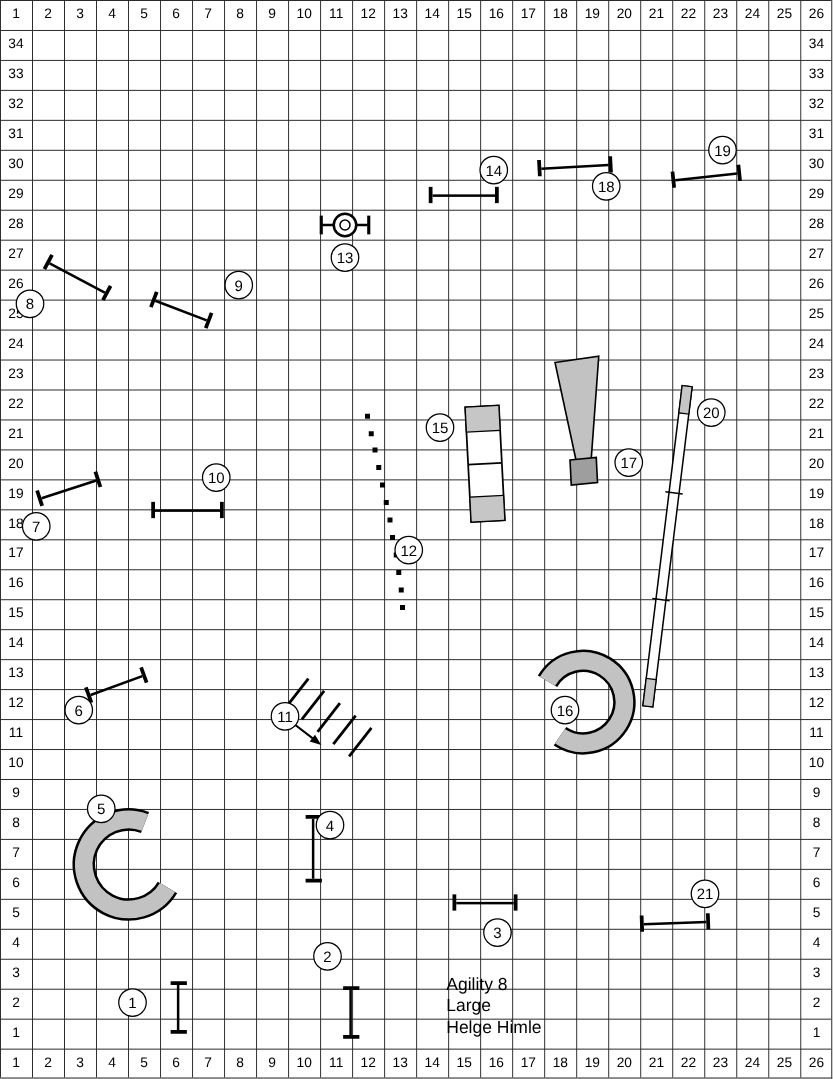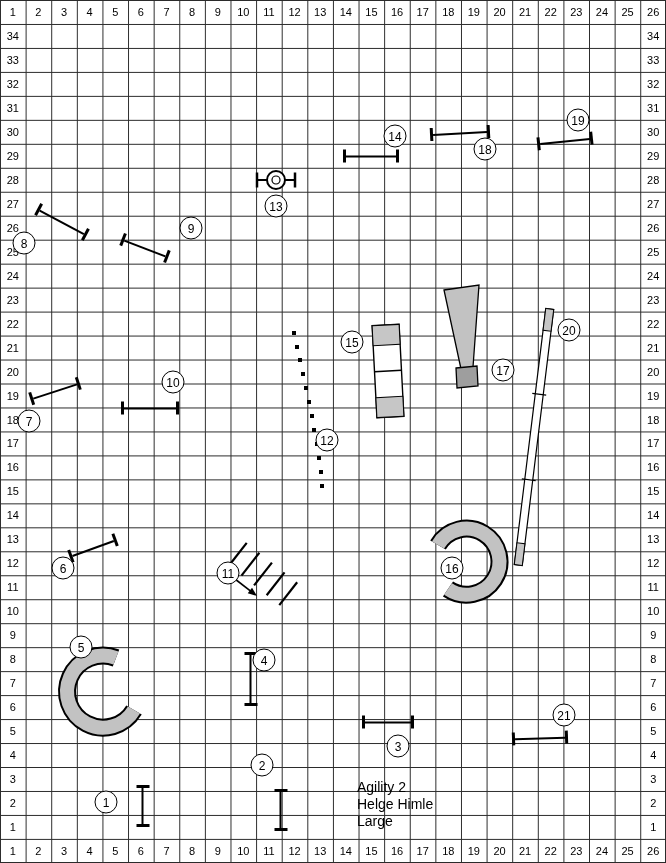--- a/index.html
+++ b/index.html
@@ -90,23 +90,23 @@
         <line x1="246.71074727680696" y1="542.8726768622814" x2="228.85656449236285" y2="565.7249887168764" stroke="#000" stroke-width="2.2"></line>
         <line x1="259.3189193345145" y1="552.723260467492" x2="241.4647365500704" y2="575.5755723220869" stroke="#000" stroke-width="2.2"></line>
         <line x1="271.92709139222205" y1="562.5738440727025" x2="254.07290860777795" y2="585.4261559272975" stroke="#000" stroke-width="2.2"></line>
         <line x1="284.53526344992963" y1="572.4244276779131" x2="266.6810806654855" y2="595.276739532508" stroke="#000" stroke-width="2.2"></line>
         <line x1="297.14343550763715" y1="582.2750112831236" x2="279.28925272319304" y2="605.1273231377186" stroke="#000" stroke-width="2.2"></line>
         <line x1="235" y1="579" x2="252.252289991647" y2="592.3313149935454" stroke="#000" stroke-width="1.6"></line>
         <polygon points="257,596 247.7383687337053,593.2664699951906 252.01850124123567,587.7274749854455" fill="#000"></polygon>
       </g>
     </svg>
   <div class="info">
-    <div>Agility 2</div>
+    <div>Agility 8</div>
+    <div>Large</div>
     <div>Helge Himle</div>
-    <div>Large</div>
   </div>
 <span class="grid-label" style="left: 12.8077px; top: 11.9861px;">1</span>
     <span class="grid-label" style="left: 12.8077px; top: 851.014px;">1</span>
     <span class="grid-label" style="left: 38.4231px; top: 11.9861px;">2</span>
     <span class="grid-label" style="left: 38.4231px; top: 851.014px;">2</span>
     <span class="grid-label" style="left: 64.0385px; top: 11.9861px;">3</span>
     <span class="grid-label" style="left: 64.0385px; top: 851.014px;">3</span>
     <span class="grid-label" style="left: 89.6538px; top: 11.9861px;">4</span>
     <span class="grid-label" style="left: 89.6538px; top: 851.014px;">4</span>
     <span class="grid-label" style="left: 115.269px; top: 11.9861px;">5</span>

